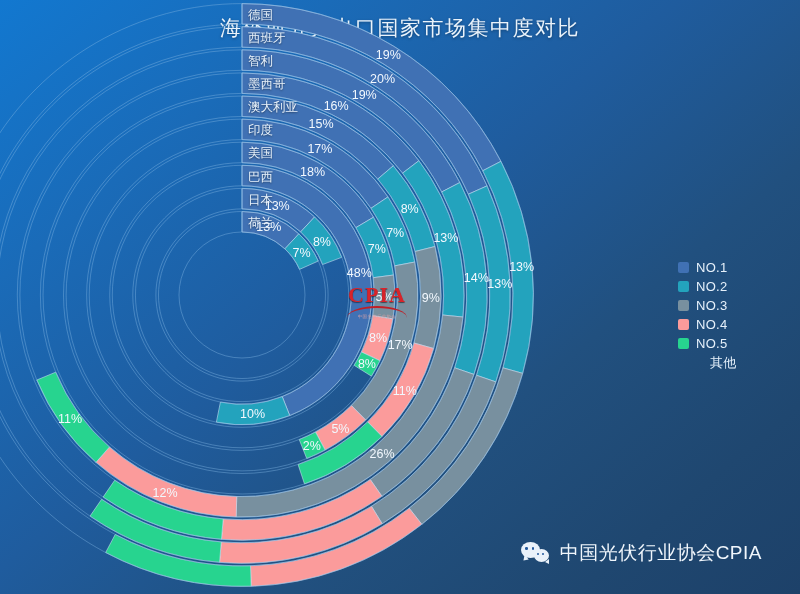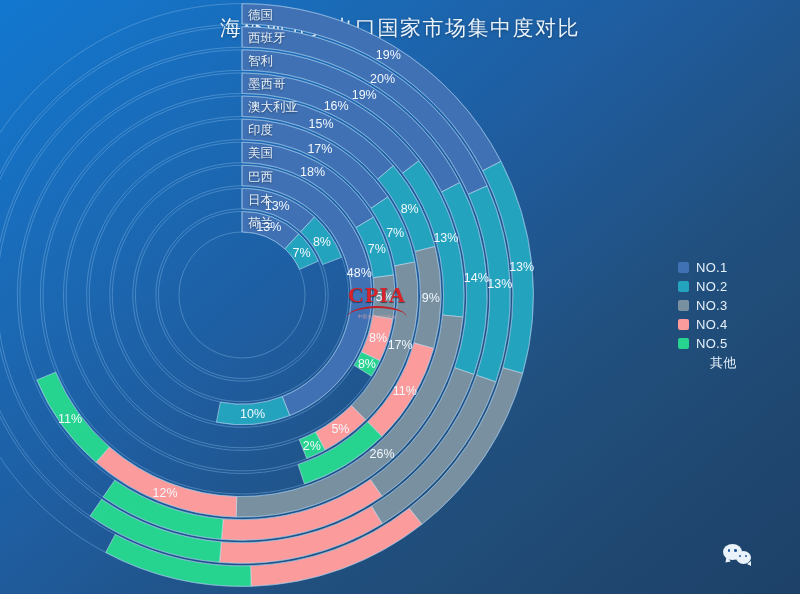--- a/index.html
+++ b/index.html
@@ -287,15 +287,16 @@
     <div class="wxicon">
       <div class="b1"></div>
         <div class="b2"></div>
       <div class="t1"></div>
         <div class="t2"></div>
       <i class="e1"></i>
         <i class="e2"></i>
         <i class="e3"></i>
         <i class="e4"></i>
     </div>
+    <div class="ftext">中国光伏行业协会CPIA</div>
   </div>
 
 </div>
 
 </body></html>

